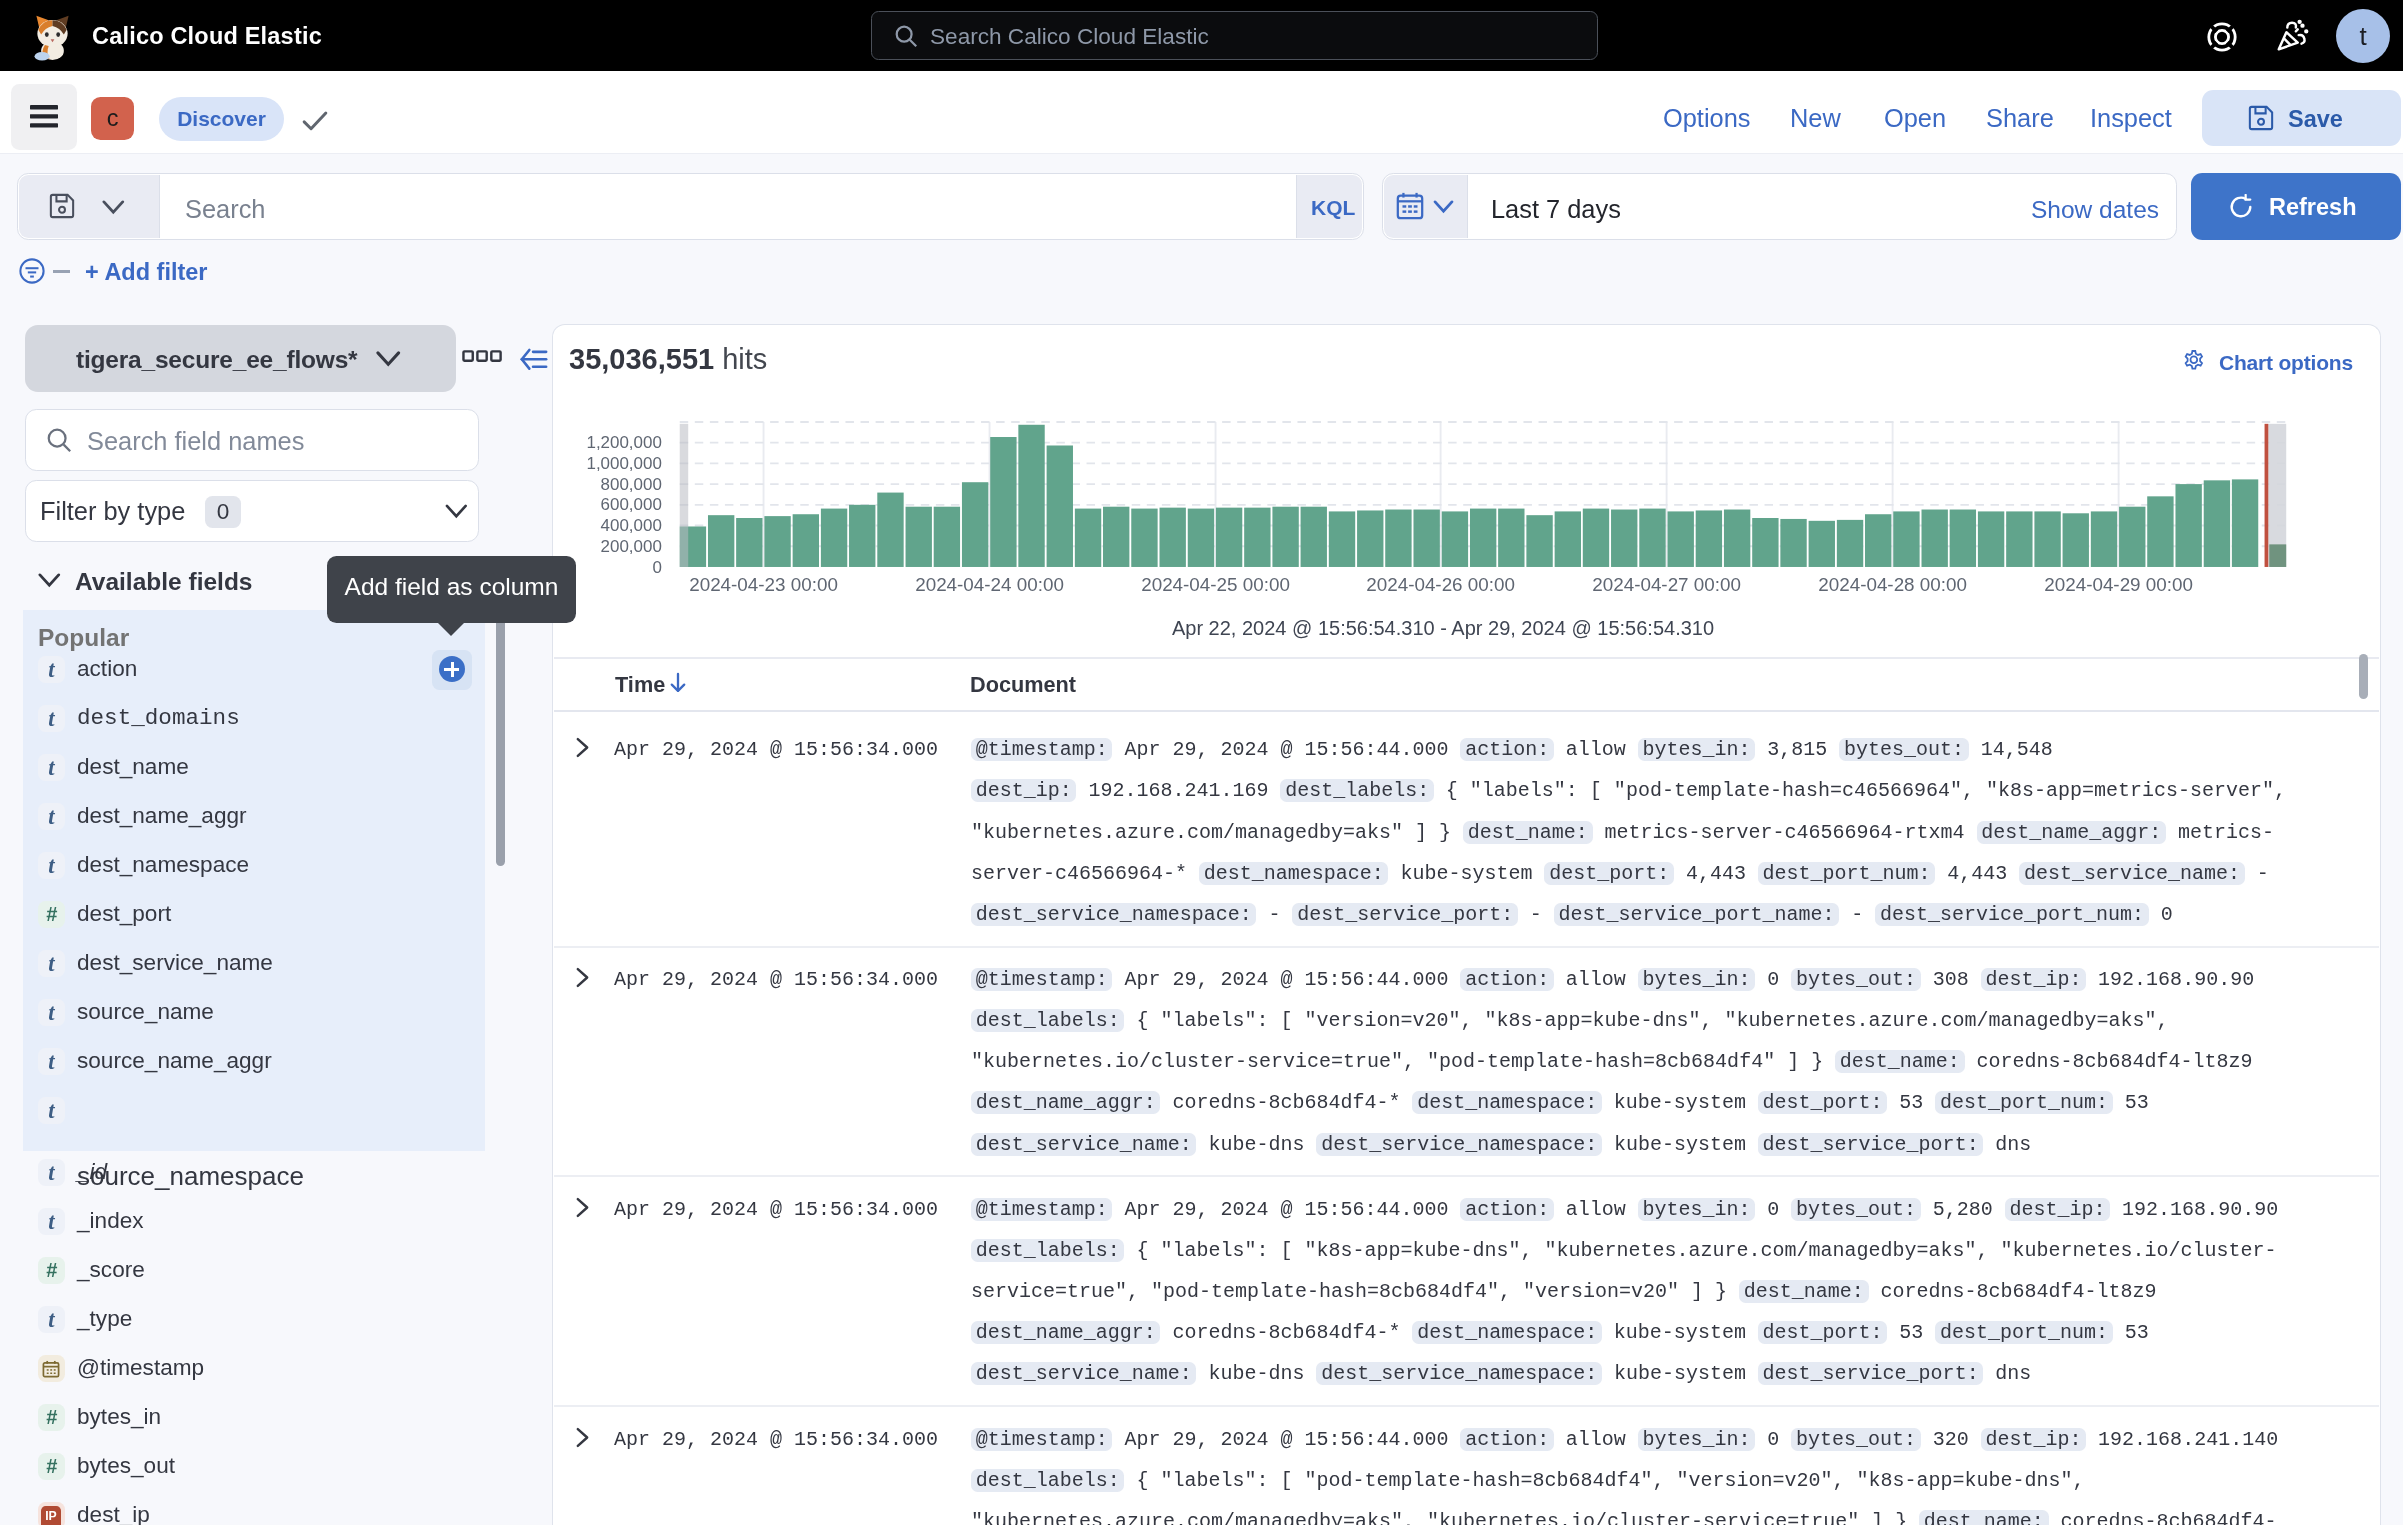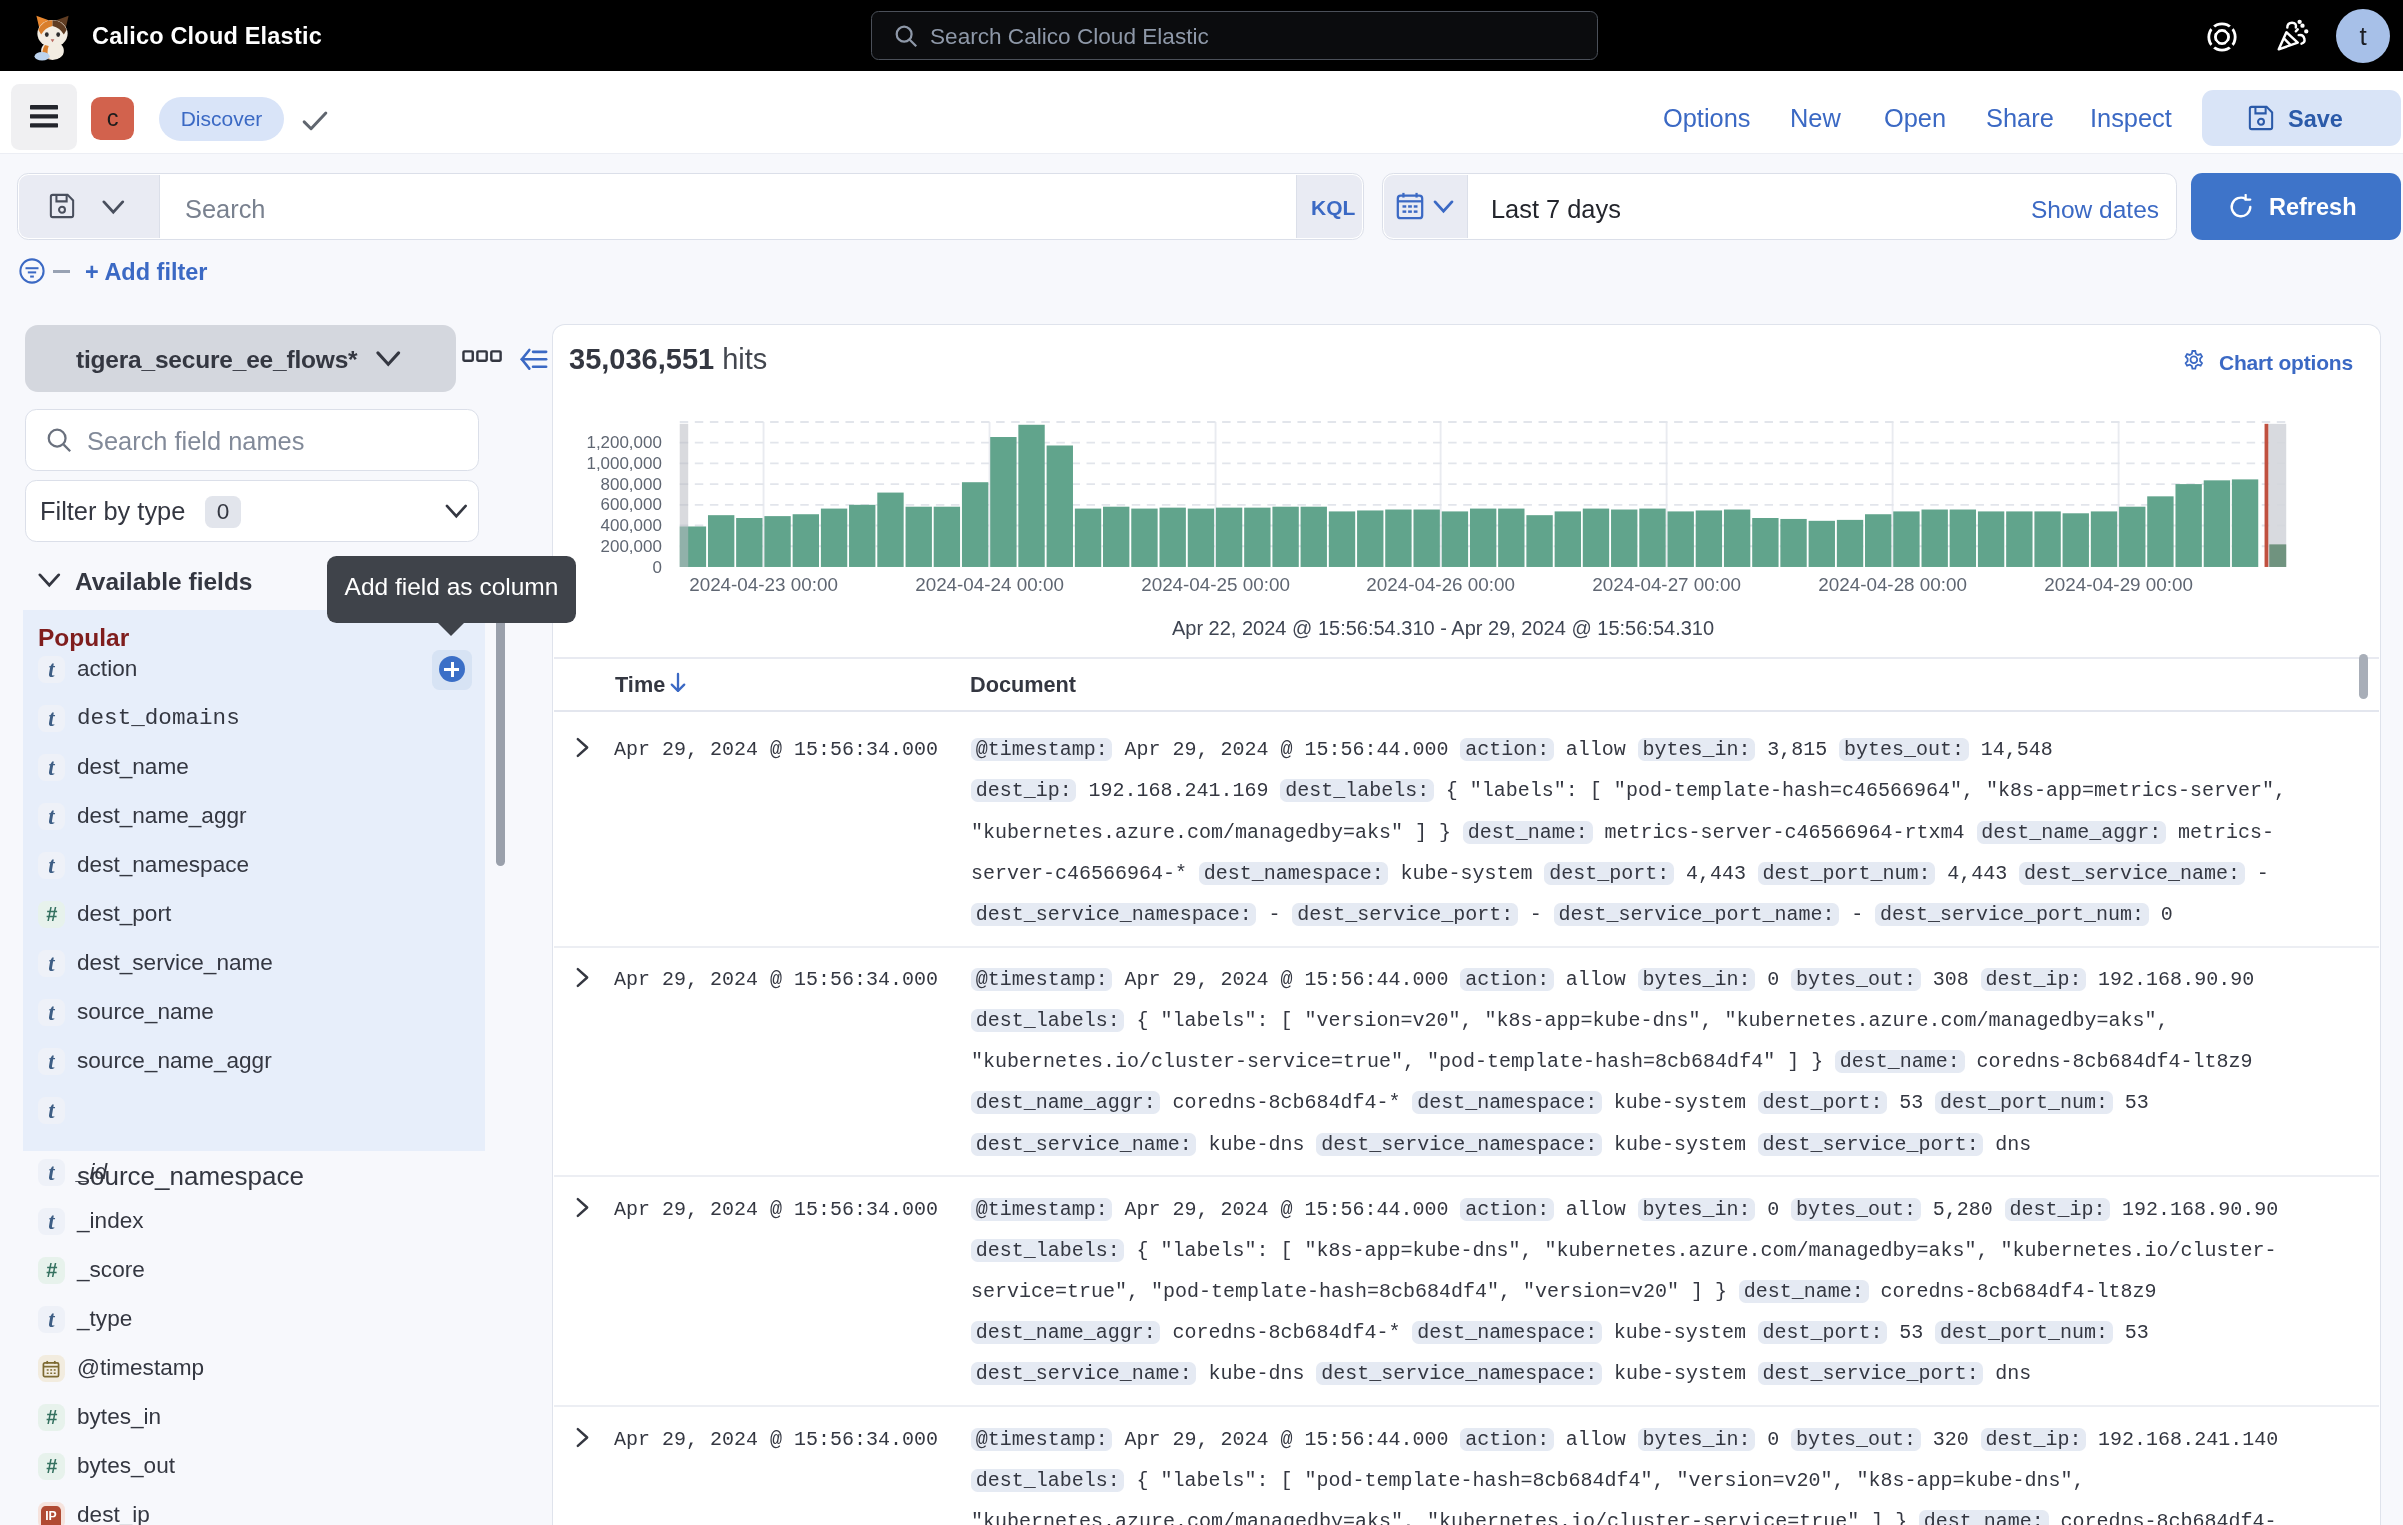--- a/index.html
+++ b/index.html
@@ -56,21 +56,21 @@
 <div class="abs" style="left:0;top:71px;width:2403px;height:83px;background:#fff;border-bottom:1.9px solid #eceef4;"></div>
 <div class="abs" style="left:11.3px;top:84px;width:66px;height:66px;background:#f0f0f2;border-radius:8.5px;"></div>
 <svg class="abs" style="left:30px;top:105px;" width="28" height="23.5" viewBox="0 0 30 25">
 <g fill="#23252c">
       <rect x="0" y="0" width="30" height="4.6" rx="0.5"></rect>
       <rect x="0" y="9.7" width="30" height="4.6" rx="0.5"></rect>
       <rect x="0" y="19.4" width="30" height="4.6" rx="0.5"></rect>
     </g>
   </svg>
 <div class="abs" style="left:91px;top:97px;width:43px;height:43px;background:#d2624d;border-radius:9.4px;color:#1c1c1c;font-size:23.5px;text-align:center;line-height:43px;">c</div>
-<div class="abs" style="left:159px;top:97px;width:125px;height:44px;background:#d9e4f8;border-radius:22.6px;color:#3b69c4;font-size:21px;font-weight:normal;text-align:center;line-height:44px;">Discover</div>
+<div class="abs" style="left:159px;top:97px;width:125px;height:44px;background:#d9e4f8;border-radius:22.6px;color:#3b69c4;font-size:21px;font-weight:bold;text-align:center;line-height:44px;">Discover</div>
 <svg class="abs" style="left:302px;top:110px;" width="26" height="21.7" viewBox="0 0 26 22" fill="none" stroke="#60666f" stroke-width="3" stroke-linecap="round" stroke-linejoin="round">
     <path d="M2 12 L9 19 L24 3"></path>
   </svg>
 <div class="abs" style="left:1663px;top:104px;font-size:25.4px;color:#3b69c4;">Options</div>
 <div class="abs" style="left:1790px;top:104px;font-size:25.4px;color:#3b69c4;">New</div>
 <div class="abs" style="left:1884px;top:104px;font-size:25.4px;color:#3b69c4;text-align:right;">Open</div>
 <div class="abs" style="left:1986px;top:104px;font-size:25.4px;color:#3b69c4;">Share</div>
 <div class="abs" style="left:2090px;top:104px;font-size:25.4px;color:#3b69c4;">Inspect</div>
 <div class="abs" style="left:2202px;top:90px;width:199px;height:56px;background:#d9e4f7;border-radius:11.3px;"></div>
 <svg class="abs" style="left:2248px;top:105px;" width="26" height="26" viewBox="0 0 28 28" fill="none" stroke="#2b5aa9" stroke-width="2.2">
@@ -153,21 +153,21 @@
 <div class="abs" style="left:40px;top:497px;font-size:25.4px;color:#343741;">Filter by type</div>
 <div class="abs" style="left:205px;top:496px;width:36px;height:32px;background:#e2e5ec;border-radius:7.5px;font-size:22.6px;color:#343741;text-align:center;line-height:32px;">0</div>
 <svg class="abs" style="left:445px;top:504px;" width="22.6" height="15" viewBox="0 0 24 16" fill="none" stroke="#343741" stroke-width="2.8" stroke-linecap="round">
     <path d="M2 2 L12 13 L22 2"></path>
   </svg>
 <svg class="abs" style="left:38px;top:573px;" width="22.6" height="15" viewBox="0 0 24 16" fill="none" stroke="#343741" stroke-width="3" stroke-linecap="round">
     <path d="M2 2 L12 13 L22 2"></path>
   </svg>
 <div class="abs" style="left:75px;top:568px;font-size:24.5px;font-weight:bold;color:#343741;">Available fields</div>
 <div class="abs" style="left:22.6px;top:610px;width:462px;height:541px;background:#e7eefa;"></div>
-<div class="abs" style="left:38px;top:624px;font-size:24.5px;font-weight:bold;color:#7f1d1d;">Popular</div>
+<div class="abs" style="left:38px;top:624px;font-size:24.5px;font-weight:bold;color:#737373;">Popular</div>
 <div class="abs" style="left:38px;top:656px;width:27px;height:27px;background:#eef1f8;border-radius:7.5px;"></div>
 <div class="abs" style="left:38px;top:657px;width:27px;font-family:&quot;Liberation Serif&quot;,serif;font-style:italic;font-weight:bold;font-size:22.6px;color:#3e5e85;text-align:center;">t</div>
 <div class="abs" style="left:77px;top:656px;font-size:22.6px;color:#343741;">action</div>
 <div class="abs" style="left:38px;top:705px;width:27px;height:27px;background:#eef1f8;border-radius:7.5px;"></div>
 <div class="abs" style="left:38px;top:706px;width:27px;font-family:&quot;Liberation Serif&quot;,serif;font-style:italic;font-weight:bold;font-size:22.6px;color:#3e5e85;text-align:center;">t</div>
 <div class="abs" style="left:77px;top:705px;font-size:22.6px;color:#343741;font-family:Liberation Mono, monospace;">dest_domains</div>
 <div class="abs" style="left:38px;top:754px;width:27px;height:27px;background:#eef1f8;border-radius:7.5px;"></div>
 <div class="abs" style="left:38px;top:755px;width:27px;font-family:&quot;Liberation Serif&quot;,serif;font-style:italic;font-weight:bold;font-size:22.6px;color:#3e5e85;text-align:center;">t</div>
 <div class="abs" style="left:77px;top:754px;font-size:22.6px;color:#343741;">dest_name</div>
 <div class="abs" style="left:38px;top:803px;width:27px;height:27px;background:#eef1f8;border-radius:7.5px;"></div>

